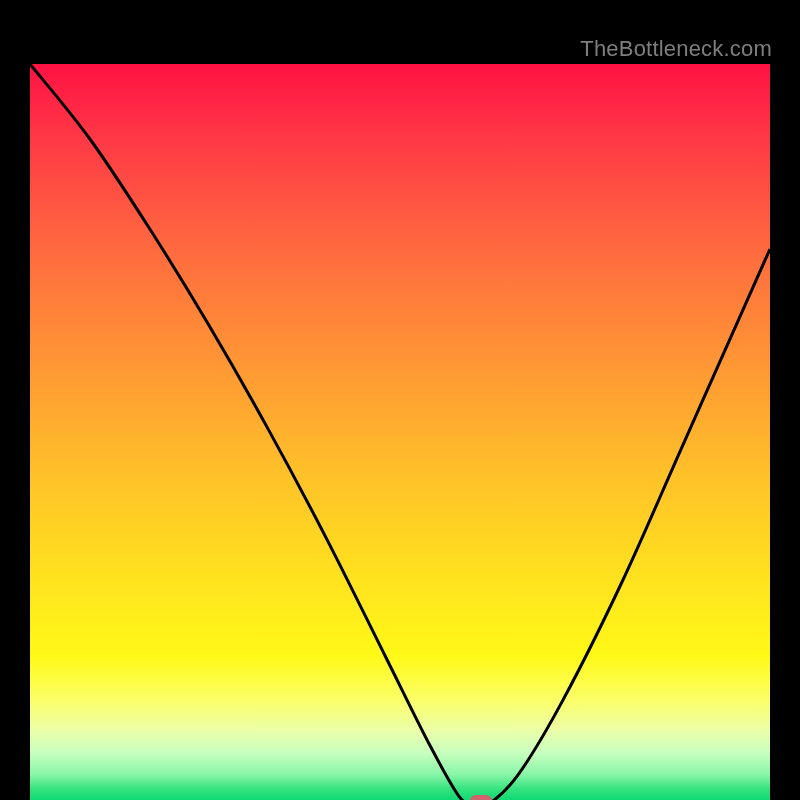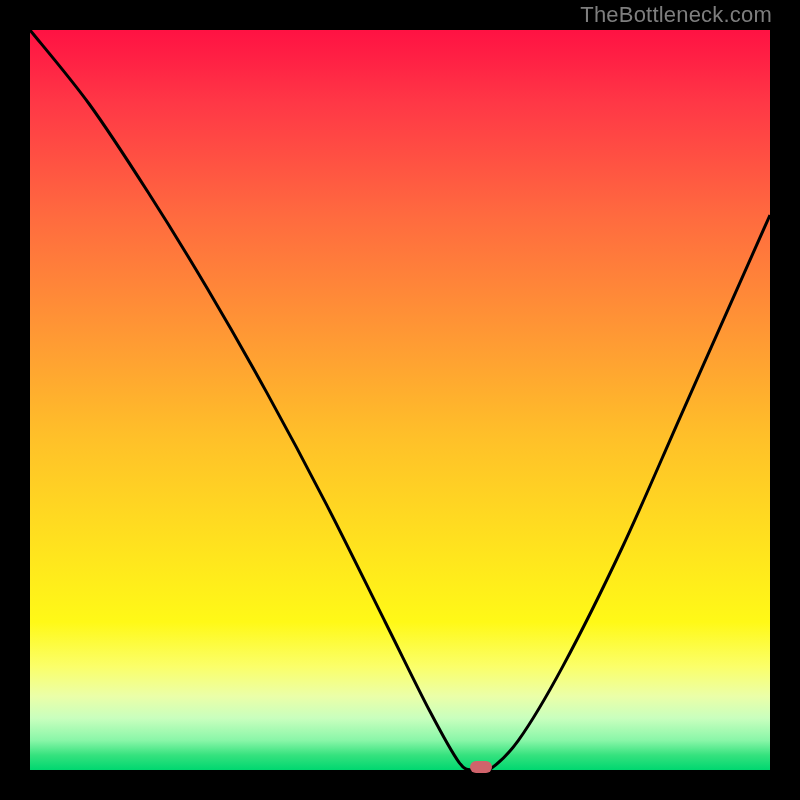--- a/index.html
+++ b/index.html
@@ -9,20 +9,21 @@
     height: 800px;
     overflow: hidden;
     background: #000;
     font-family: Arial, Helvetica, sans-serif;
   }
   .container {
     position: relative;
     width: 800px;
     height: 660px;
     background: #000;
+    margin-top: 34px;
   }
   .plot-area {
     position: absolute;
     top: 30px;
     left: 30px;
     width: 740px;
     height: 740px;
     
     background: linear-gradient(to bottom,
       #ff1243 0%,

